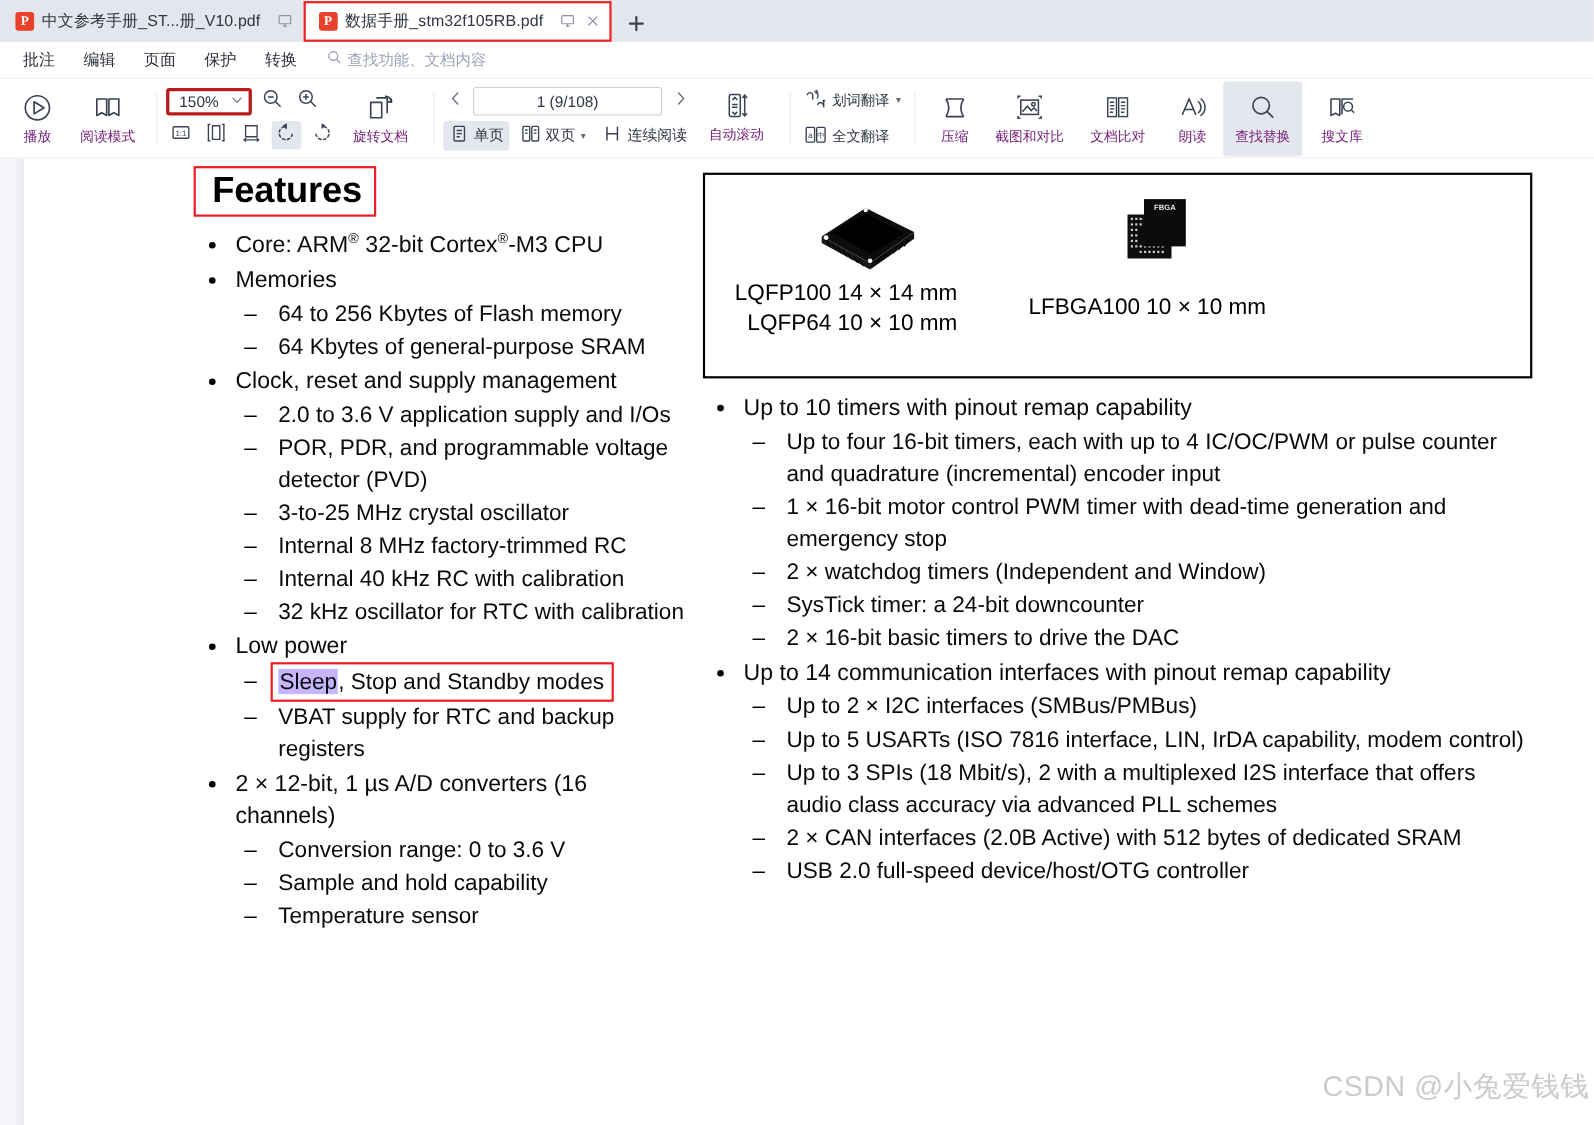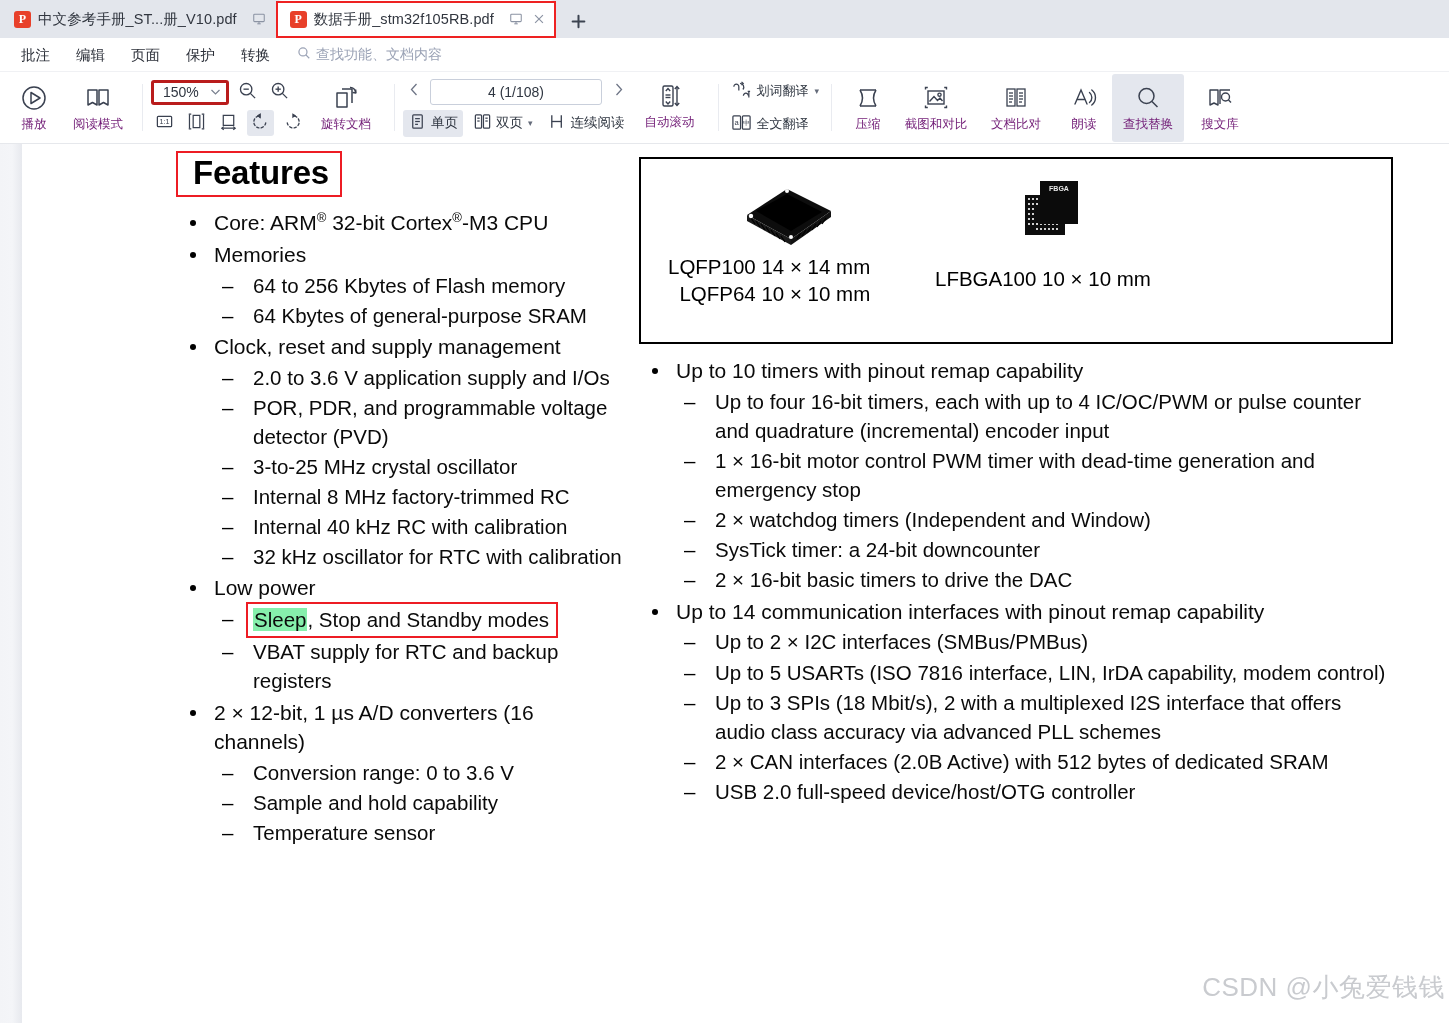--- a/index.html
+++ b/index.html
@@ -229,21 +229,21 @@
     padding-left: 39px;
     margin-top: 1px;
   }
   li.b2::before {
     content: "\2013";
     position: absolute;
     left: 8px; top: 0;
     font-size: 20.5px;
     color: #000;
   }
-  .hl { background: #86efac; padding: 0 1px; }
+  .hl { background: #c4b5fd; padding: 0 1px; }
   sup { font-size: 0.62em; vertical-align: super; line-height: 0; }
 
   .sleepbox {
     display: inline-block;
     outline: 2.5px solid #ed1c24;
     padding: 1px 7px 2px 5px;
     margin-left: -5px;
   }
 
   
@@ -467,21 +467,21 @@
     <div class="stack">
       <div class="stack-row">
         <div class="navarrow">
           <span>
             <svg viewBox="0 0 13 15" fill="none" stroke="#6e7586" stroke-width="1.3">
                 <polyline points="8.5,2 3.5,7.5 8.5,13"></polyline>
               </svg>
           </span>
         </div>
         <div class="pagebox">
-          <span>4 (1/108)</span>
+          <span>1 (9/108)</span>
         </div>
         <div class="navarrow">
           <span>
             <svg viewBox="0 0 13 15" fill="none" stroke="#6e7586" stroke-width="1.3">
                 <polyline points="4.5,2 9.5,7.5 4.5,13"></polyline>
               </svg>
           </span>
         </div>
       </div>
       <div class="stack-row">

